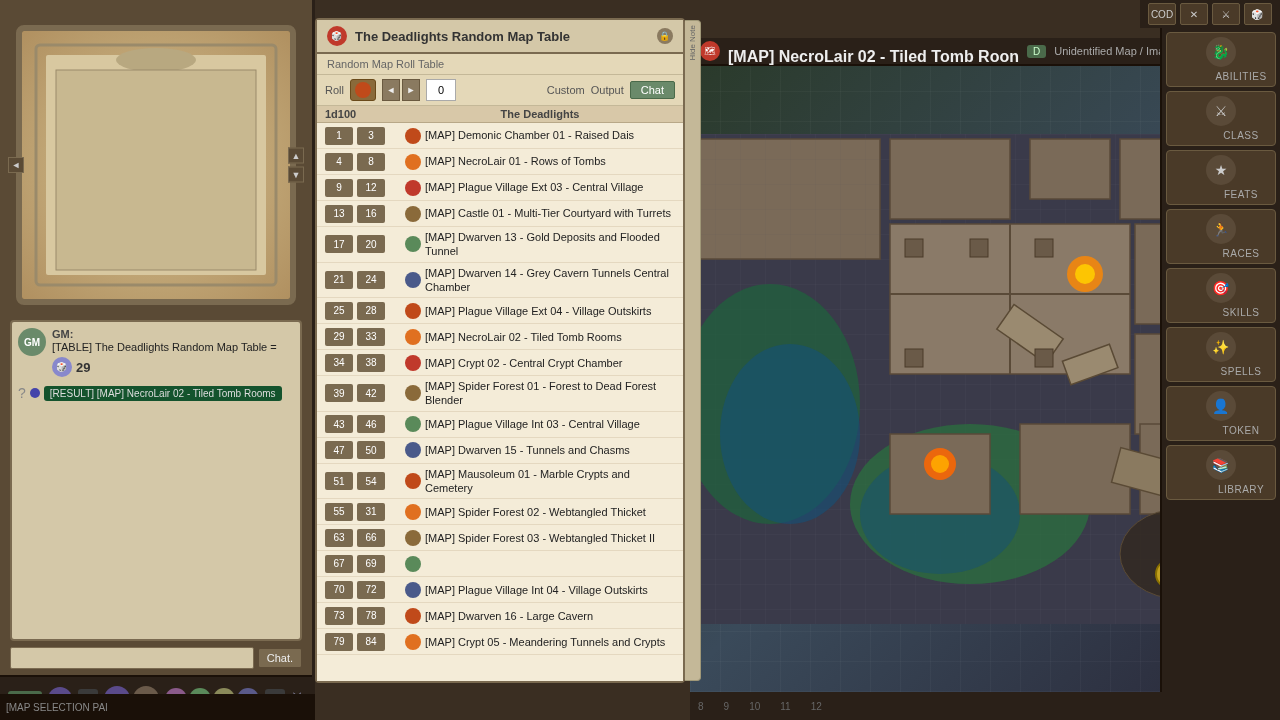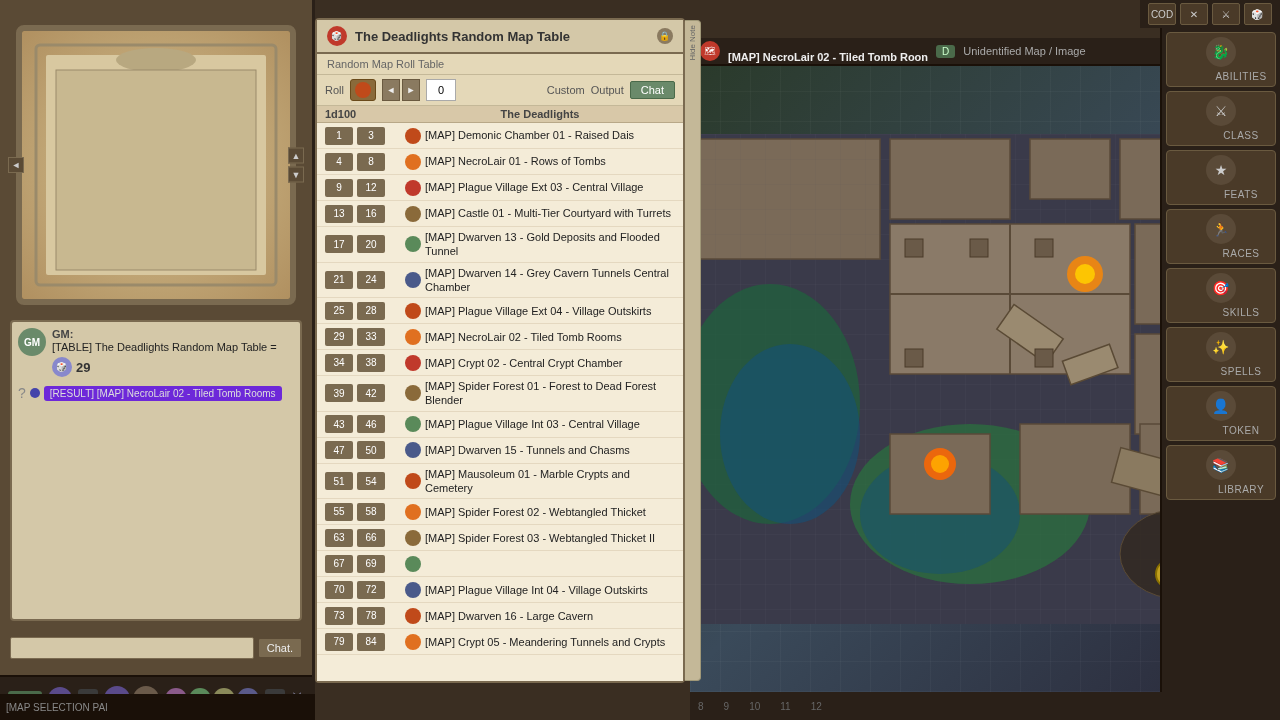--- a/index.html
+++ b/index.html
@@ -102,21 +102,21 @@
       font-size: 10px;
       font-weight: bold;
       flex-shrink: 0;
     }
     .chat-content {
       flex: 1;
     }
     .chat-speaker { font-weight: bold; color: #444; }
     .chat-text { color: #222; line-height: 1.4; }
     .chat-result {
-      background: #6d28d9;
+      background: #14532d;
       color: #ddd;
       padding: 2px 6px;
       border-radius: 3px;
       font-size: 10px;
     }
     .chat-dice {
       display: flex;
       align-items: center;
       gap: 4px;
       margin-top: 2px;
@@ -139,21 +139,21 @@
       font-size: 14px;
     }
     .result-dot {
       width: 10px; height: 10px;
       border-radius: 50%;
       background: #4444aa;
       display: inline-block;
     }
 
     .chat-input-area {
-      margin: 16px 10px;
+      margin: 6px 10px;
       display: flex;
       gap: 4px;
       align-items: center;
     }
     .chat-input {
       flex: 1;
       height: 22px;
       background: #d4c8a8;
       border: 1px solid #7a6a50;
       border-radius: 2px;
@@ -390,21 +390,21 @@
     .map-header-icon {
       width: 20px; height: 20px;
       background: #c0392b;
       border-radius: 50%;
       display: flex; align-items: center; justify-content: center;
       color: white;
       font-size: 9px;
     }
     .map-title {
       color: #eee;
-      font-size: 11px;
+      font-size: 16px;
       font-weight: bold;
       margin-top: 12px;
     }
     .map-badge {
       background: #4a6a4a;
       color: #cfc;
       padding: 1px 6px;
       border-radius: 3px;
       font-size: 10px;
     }
@@ -734,21 +734,21 @@
     <div class="rmt-row-nums">
       <div class="rmt-num">51</div>
       <div class="rmt-num">54</div>
     </div>
     <div class="rmt-row-icon" style="background:#c04a1a;"></div>
     <div class="rmt-row-text">[MAP] Mausoleum 01 - Marble Crypts and Cemetery</div>
   </div>
       <div class="rmt-row">
     <div class="rmt-row-nums">
       <div class="rmt-num">55</div>
-      <div class="rmt-num">58</div>
+      <div class="rmt-num">31</div>
     </div>
     <div class="rmt-row-icon" style="background:#e07020;"></div>
     <div class="rmt-row-text">[MAP] Spider Forest 02 - Webtangled Thicket</div>
   </div>
       <div class="rmt-row">
     <div class="rmt-row-nums">
       <div class="rmt-num">63</div>
       <div class="rmt-num">66</div>
     </div>
     <div class="rmt-row-icon" style="background:#8a6a3a;"></div>

